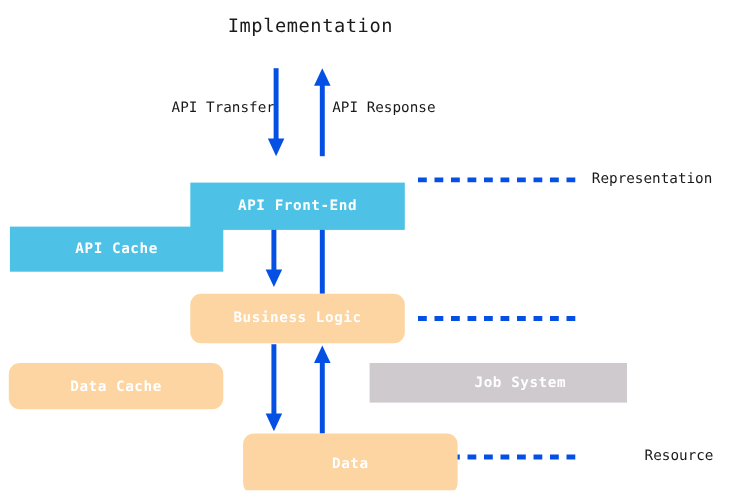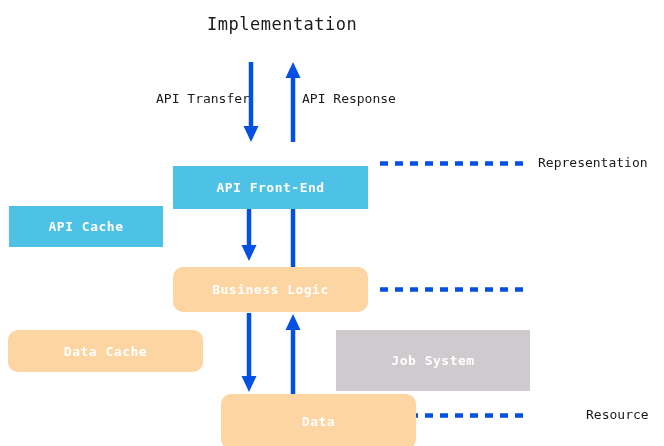--- a/index.html
+++ b/index.html
@@ -34,24 +34,24 @@
   .box{
     position:absolute;
     display:flex;align-items:center;justify-content:center;
     font-size:13px;font-weight:bold;color:var(--node-text);
     letter-spacing:0.5px;white-space:nowrap;
   }
   .box.blue{background:var(--box-blue);}
   .box.orange{background:var(--box-orange);border-radius:10px;}
   .box.gray{background:var(--box-gray);}
   .b-fe   {left:173px;top:142px;width:195px;height:43px;margin-top:24px;}
-  .b-ac   {left:9px;  top:206px;width:154px;height:41px;}
+  .b-ac   {left:9px;  top:206px;width:194px;height:41px;}
   .b-bl   {left:173px;top:267px;width:195px;height:45px;}
   .b-dc   {left:8px;  top:330px;width:195px;height:42px;}
-  .b-js   {left:336px;top:330px;width:194px;height:61px;}
+  .b-js   {left:336px;top:330px;width:194px;height:36px;padding-left:40px;}
   .b-data {left:173px;top:394px;width:195px;height:55px;margin-left:48px;}
   .layerlbl{
     position:absolute;
     font-size:13px;color:var(--label-text);white-space:nowrap;
   }
   .l-rep  {left:538px;top:155px;}
   .l-st   {left:546px;top:281px;}
   .l-res  {left:550px;top:407px;margin-left:36px;}
   .aline{stroke:var(--arrow-blue);stroke-width:4.5;}
   .ahead{fill:var(--arrow-blue);stroke:none;}

